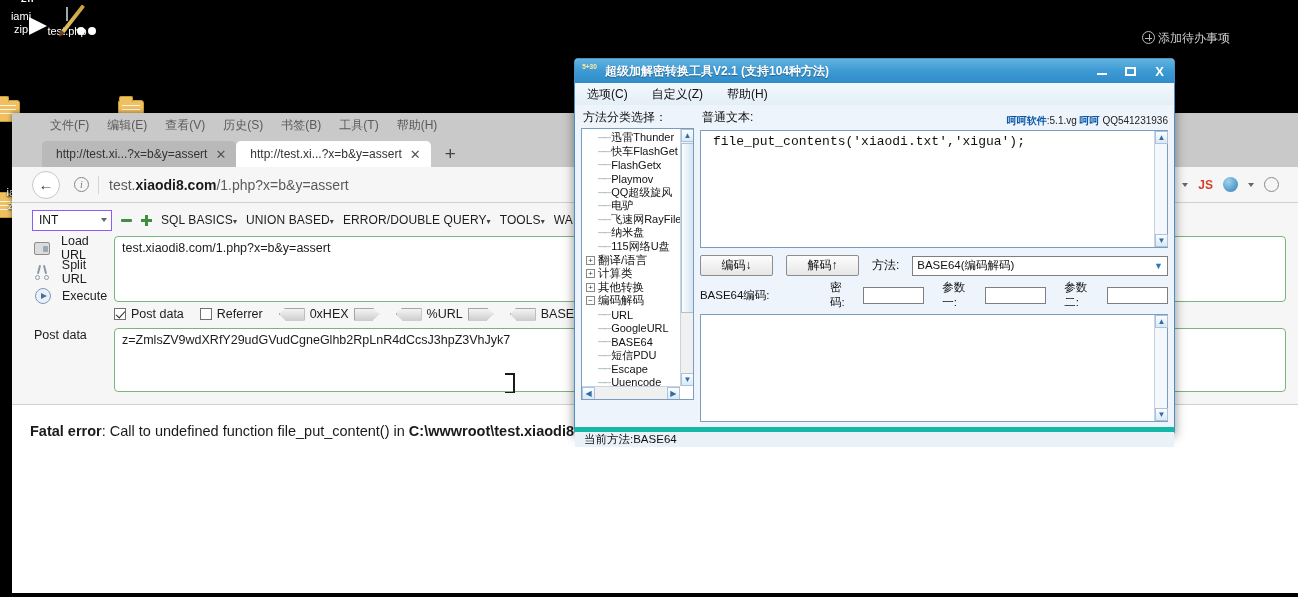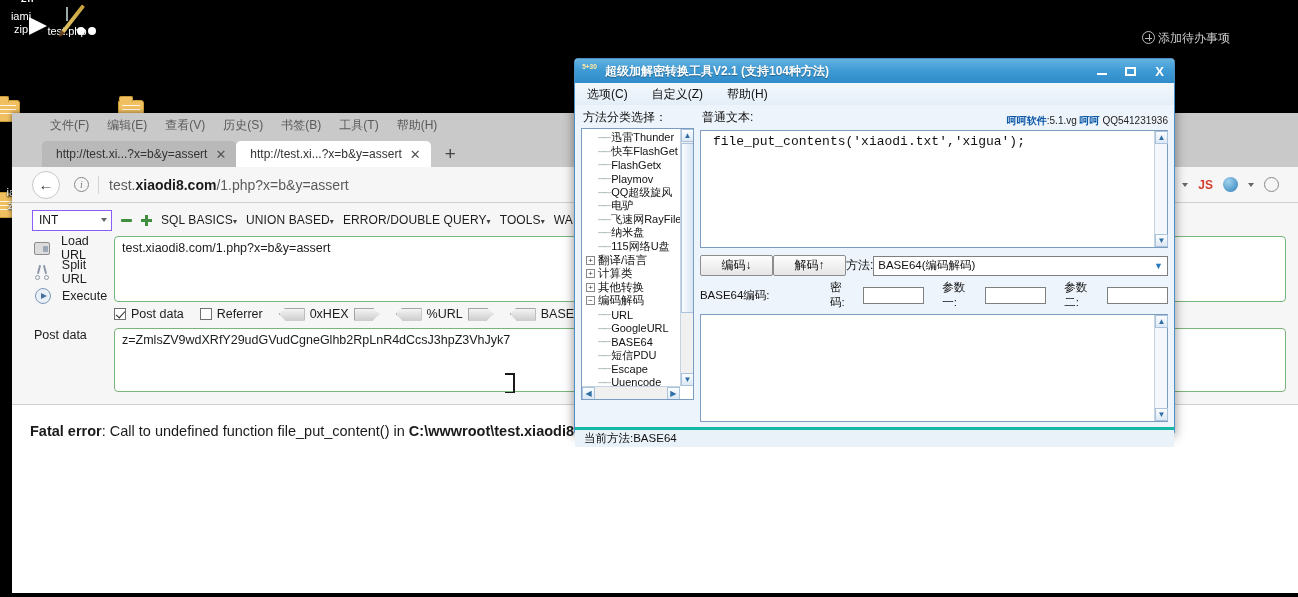--- a/index.html
+++ b/index.html
@@ -234,38 +234,38 @@
   .ta .content { padding:3px 12px; font-family:"Liberation Mono", monospace;
           font-size:13px; color:#111; white-space:pre-wrap; word-break:break-all;
           line-height:16px; }
   .ta .vsb { position:absolute; right:0; top:0; bottom:0; width:13px;
           background:#f4f8fc; border-left:1px solid #c6d4e2;
           display:flex; flex-direction:column; justify-content:space-between; }
   #plain-ta { height:118px; }
   #res-ta { height:108px; }
   #res-ta .sel { background:#1f6fd0; color:#fff; }
 
-  #ctl-row { display:flex; align-items:center; gap:0; margin:7px 0 4px 0; }
+  #ctl-row { display:flex; align-items:center; gap:13px; margin:7px 0 4px 0; }
   .tbtn2 { height:21px; min-width:73px; padding:0 10px; font-size:12px;
           background:linear-gradient(#fdfdfd,#e6e6e6); border:1px solid #8d8d8d;
           border-radius:2px; display:flex; align-items:center; justify-content:center;
           color:#111; }
   #method-label { font-size:12px; color:#111; }
   #method-sel { flex:1; height:20px; border:1px solid #7f7f7f; background:#fff;
           display:flex; align-items:center; padding-left:4px; font-size:11.5px;
           color:#111; position:relative; }
   #method-sel .dd { margin-left:auto; width:17px; height:100%;
           display:flex; align-items:center; justify-content:center;
           color:#2a7bbd; font-size:9px; }
   #field-row { display:flex; align-items:center; gap:12px; margin-bottom:4px;
           font-size:11.5px; color:#111; }
   #field-row .inp { height:17px; border:1px solid #7f7f7f; background:#fff; }
   #enc-label { min-width:72px; }
 
-  #tool-status { height:20px; border-top:3px solid #14b8a6; margin-top:5px;
+  #tool-status { height:20px; border-top:5px solid #14b8a6; margin-top:5px;
           display:flex; align-items:center; padding-left:9px; font-size:11.5px;
           color:#111; background:#e9f1f9; }
 </style>
 </head>
 <body>
 
 <div id="desktop">
 
   <div class="desk-icon" style="left:-16px; top:6px;">
     <span class="glyph">

